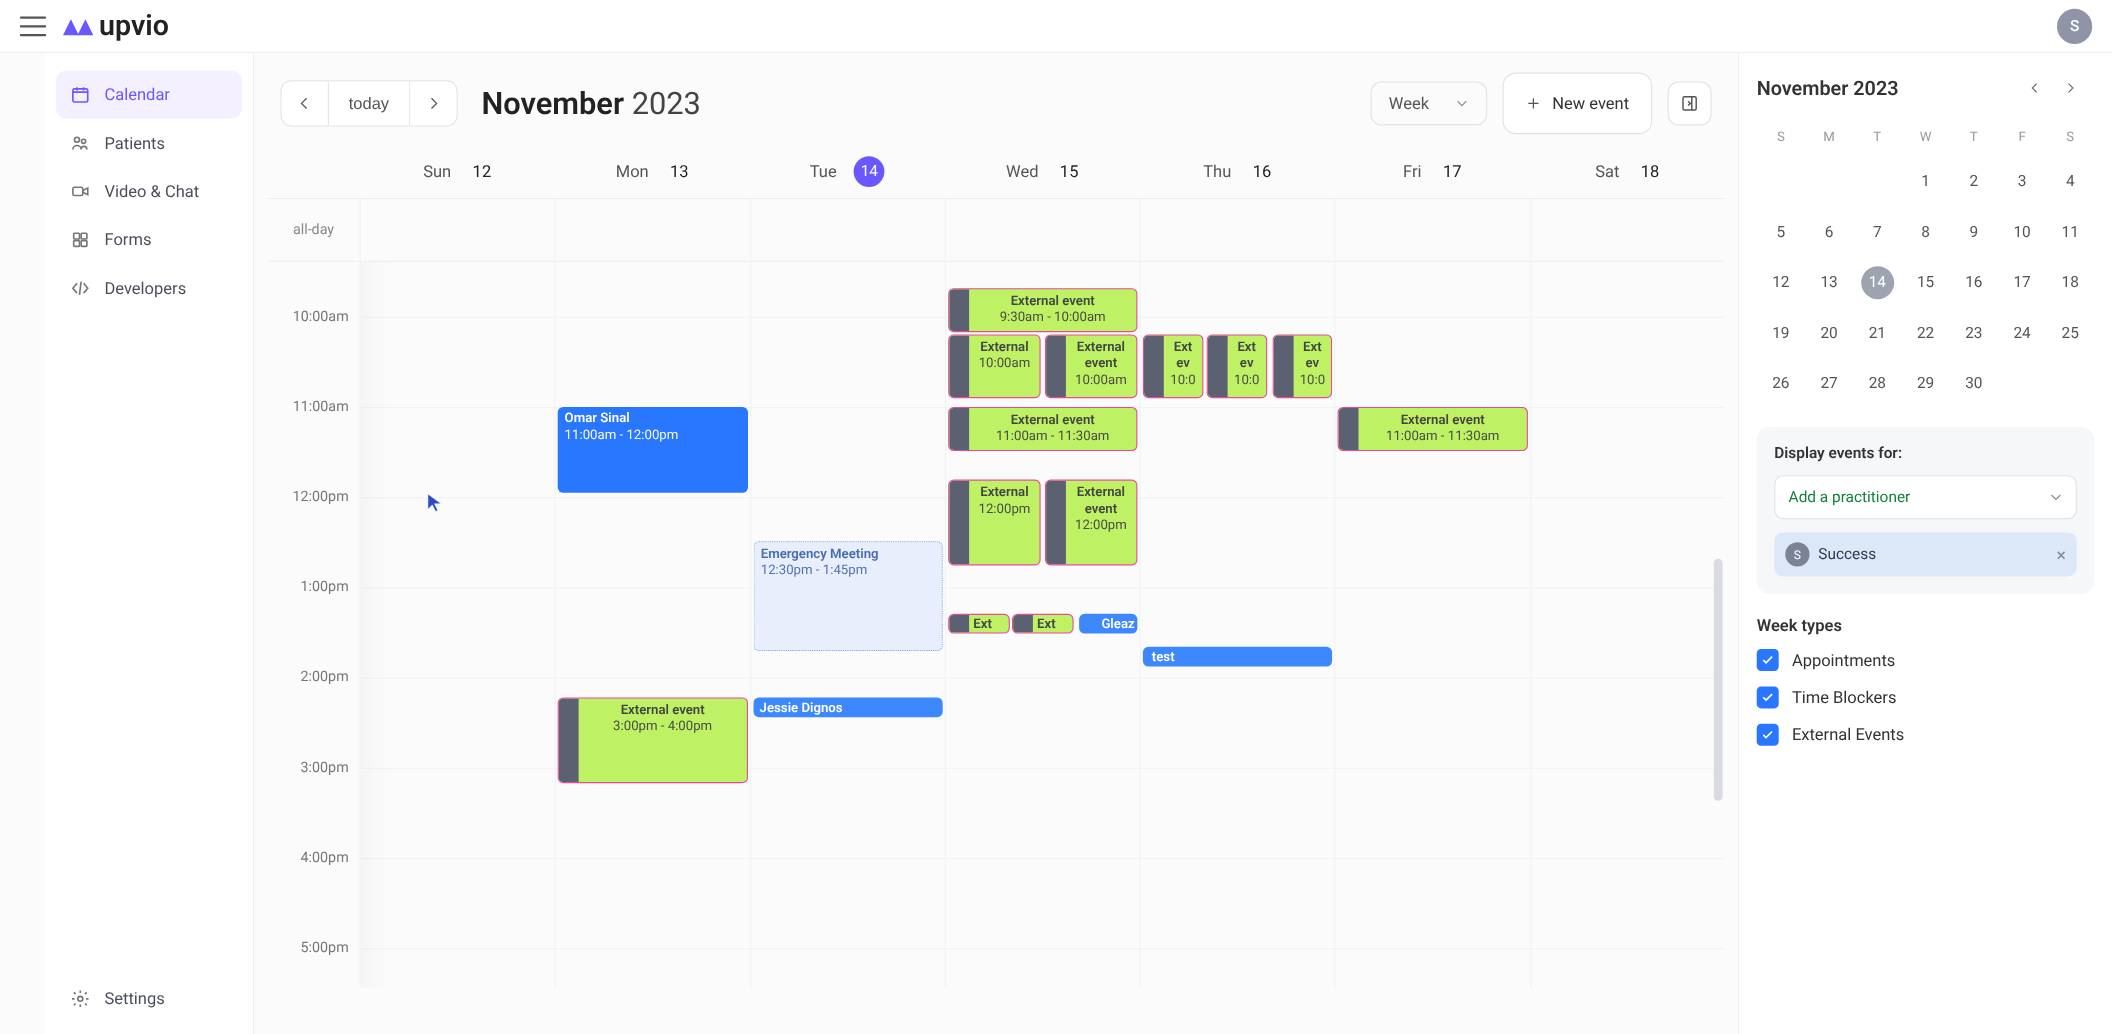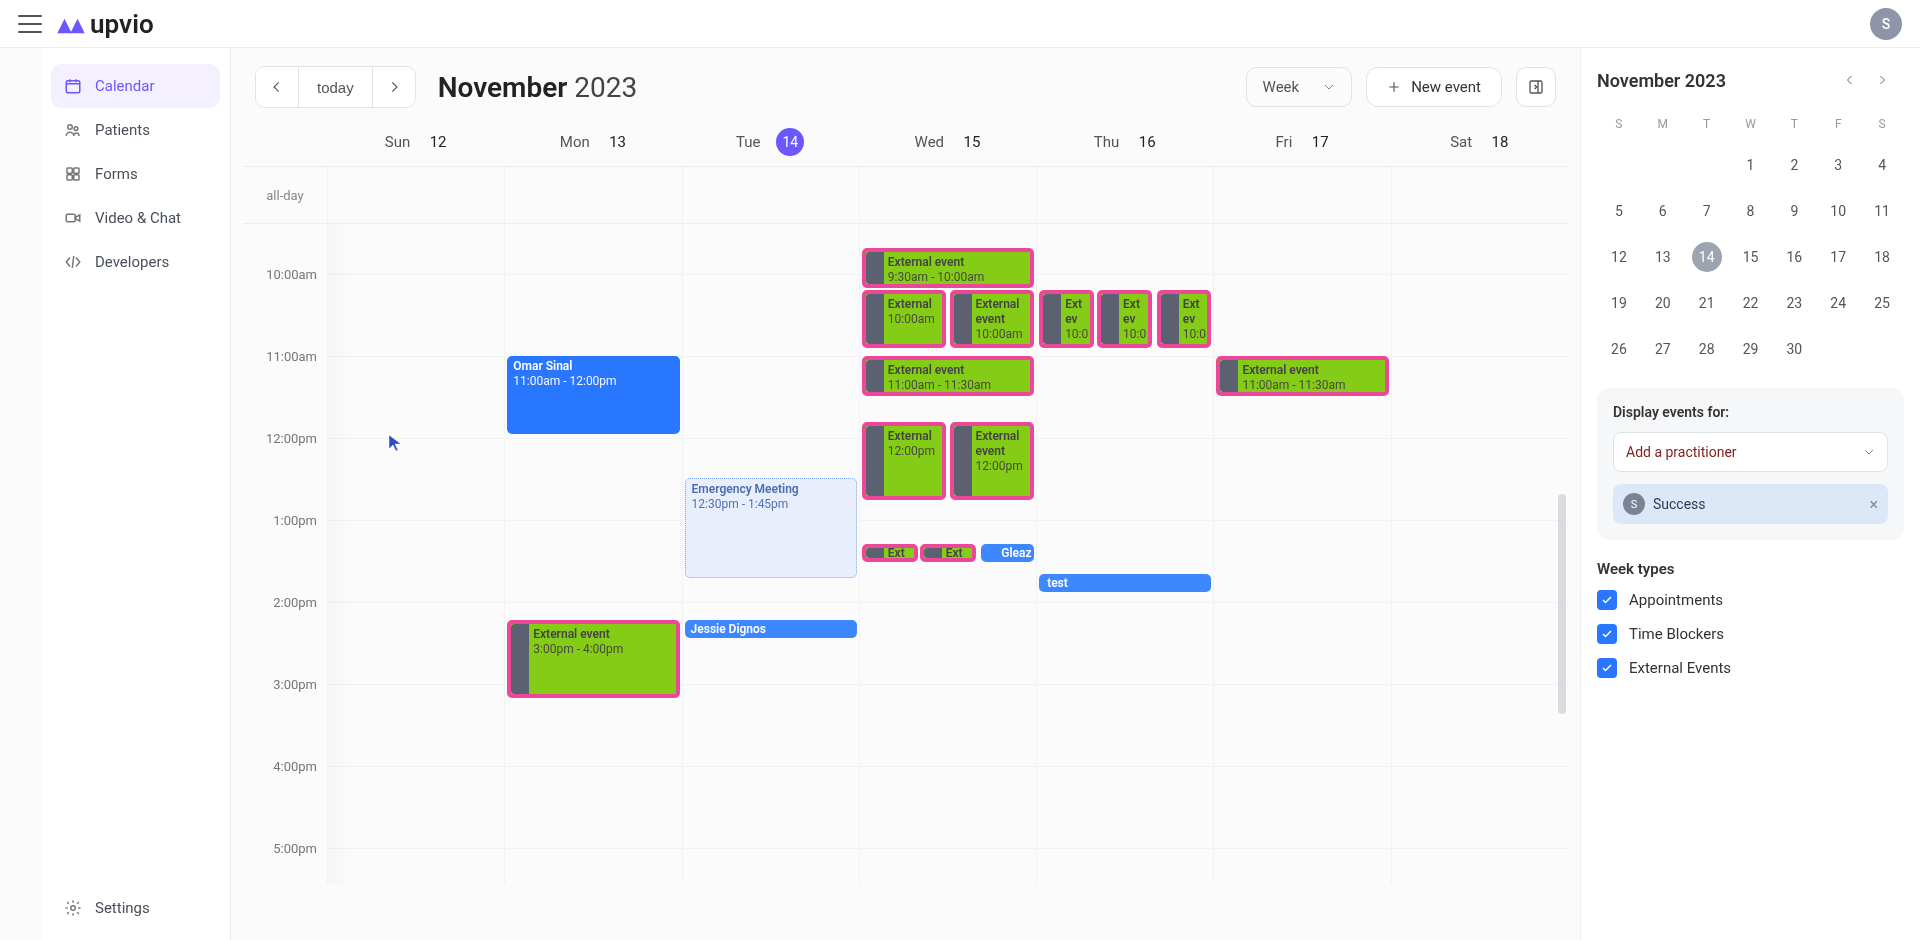--- a/index.html
+++ b/index.html
@@ -30,21 +30,21 @@
 .center { flex:1; display:flex; flex-direction:column; overflow:hidden; position:relative;}
 .cal-header{display:flex;align-items:center;justify-content:space-between;padding:18px 24px 10px;}
 .cal-header-left{display:flex;align-items:center;gap:22px;}
 .date-nav{display:flex;align-items:center;border:1px solid #e2e3e8;border-radius:10px;overflow:hidden;background:#fff;}
 .date-nav button{width:42px;height:40px;border:none;background:#fff;cursor:pointer;display:flex;align-items:center;justify-content:center;color:#555;}
 .date-nav .today{width:auto;padding:0 18px;font-size:15px;border-left:1px solid #e2e3e8;border-right:1px solid #e2e3e8;}
 .cal-title{font-size:28px;font-weight:400;color:#444;}
 .cal-title .strong{font-weight:600;color:#222;}
 .cal-header-right{display:flex;align-items:center;gap:14px;}
 .week-select{display:flex;align-items:center;gap:24px;border:1px solid #e2e3e8;background:#fbfbfc;border-radius:10px;padding:0 16px;height:40px;cursor:pointer;font-size:15px;color:#555;}
-.new-event{display:flex;align-items:center;gap:10px;border:1px solid #e2e3e8;background:#fff;border-radius:12px;padding:16px 20px;height:40px;cursor:pointer;font-size:15px;color:#333;}
+.new-event{display:flex;align-items:center;gap:10px;border:1px solid #e2e3e8;background:#fff;border-radius:12px;padding:16px 20px;height:56px;cursor:pointer;font-size:15px;color:#333;}
 .collapse-btn{width:40px;height:40px;border:1px solid #e2e3e8;border-radius:10px;background:#fff;display:flex;align-items:center;justify-content:center;cursor:pointer;}
 
 
 .week{flex:1;overflow:hidden;display:flex;flex-direction:column;padding:0 12px;}
 .day-headers{display:flex;height:48px;}
 .time-gutter{width:84px;flex-shrink:0;}
 .day-head{flex:1;display:flex;align-items:center;justify-content:center;gap:6px;font-size:15px;color:#555;}
 .day-head .num{color:#222;}
 .day-head.today .num{background:#6b57ff;color:#fff;border-radius:50%;width:28px;height:28px;display:flex;align-items:center;justify-content:center;font-size:14px;}
 .allday-row{display:flex;height:58px;border-top:1px solid #edeef1;border-bottom:1px solid #edeef1;}
@@ -57,39 +57,39 @@
 .day-col{flex:1;border-left:1px solid #f1f2f4;position:relative;}
 .day-col.weekend-left{box-shadow:inset 50px 0 30px -40px rgba(0,0,0,0.03);}
 .hour-line{position:absolute;left:0;right:0;border-top:1px solid #f1f2f4;}
 
 
 .evt{position:absolute;border-radius:5px;font-size:12px;line-height:1.25;overflow:hidden;padding:3px 4px 3px 6px;cursor:pointer;}
 .evt .t{font-weight:600;}
 .evt .s{font-weight:400;opacity:.95;}
 .evt-blue{background:#2a77ff;color:#fff;}
 .evt-blue-small{background:#3d87ff;color:#fff;}
-.evt-ext{background:#84cc16;border:4px solid #ec4899;color:#444;padding-left:22px;}
+.evt-ext{background:#bef264;border:1px solid #ec4899;color:#444;padding-left:22px;text-align:center;}
 .evt-ext::before{content:"";position:absolute;left:0;top:0;bottom:0;width:18px;background:#5b6170;border-radius:4px 0 0 4px;}
 .evt-dotted{background:#e8eefb;border:1.5px dotted #7aa6f2;color:#4a6db0;}
 .evt-thin{height:18px;padding:0 4px 0 22px;display:flex;align-items:center;white-space:nowrap;}
 
 
 .right{width:340px;background:#fff;border-left:1px solid #eee;padding:18px 16px;overflow:auto;}
 .mini-head{display:flex;align-items:center;justify-content:space-between;margin-bottom:12px;}
 .mini-title{font-size:18px;font-weight:600;}
 .mini-nav{display:flex;gap:4px;}
 .mini-nav button{width:28px;height:28px;border:none;background:transparent;cursor:pointer;color:#666;}
 .mini-cal{width:100%;}
 .mini-row{display:flex;}
 .mini-cell{flex:1;height:46px;display:flex;align-items:center;justify-content:center;font-size:14px;color:#555;cursor:pointer;}
 .mini-cell.hdr{height:36px;font-size:12px;color:#999;cursor:default;}
 .mini-cell.today{background:#9ea3b0;color:#fff;border-radius:50%;width:30px;height:30px;flex:none;margin:auto;}
 .filter-box{background:#f6f7f9;border-radius:12px;padding:16px;margin-top:16px;}
 .filter-title{font-size:14px;font-weight:600;margin-bottom:12px;}
-.filter-select{background:#fff;border:1px solid #e2e3e8;border-radius:8px;height:40px;display:flex;align-items:center;justify-content:space-between;padding:0 12px;color:#7f1d1d;font-size:14px;cursor:pointer;}
+.filter-select{background:#fff;border:1px solid #e2e3e8;border-radius:8px;height:40px;display:flex;align-items:center;justify-content:space-between;padding:0 12px;color:#15803d;font-size:14px;cursor:pointer;}
 .chip{display:flex;align-items:center;gap:8px;background:#dce8f8;border-radius:8px;height:40px;padding:0 10px;margin-top:12px;}
 .chip .av{width:22px;height:22px;border-radius:50%;background:#7a8296;color:#fff;display:flex;align-items:center;justify-content:center;font-size:11px;}
 .chip .nm{flex:1;font-size:14px;color:#2b3b57;}
 .chip .x{color:#7d8aa0;cursor:pointer;font-size:16px;}
 .section-title{font-size:15px;font-weight:600;margin:20px 0 12px;}
 .chk-row{display:flex;align-items:center;gap:12px;margin-bottom:14px;font-size:15px;}
 .chk{width:20px;height:20px;border-radius:4px;background:#2a77ff;display:flex;align-items:center;justify-content:center;cursor:pointer;}
 .chk svg{stroke:#fff;}
 
 svg{display:block;}
@@ -135,36 +135,36 @@
               <circle cx="8" cy="8" r="3"></circle>
               <circle cx="16" cy="10" r="2.5"></circle>
               <path d="M3 20c0-3 2.5-5 5-5s5 2 5 5M13 20c0-2.5 1.5-4 3.5-4s3.5 1.5 3.5 4"></path>
             </svg>
           </span>
         <span>Patients</span>
       </div>
       <div class="side-item">
         <span class="ico">
             <svg width="18" height="18" viewBox="0 0 24 24" fill="none" stroke="#777" stroke-width="2">
+              <rect x="3" y="7" width="12" height="10" rx="2"></rect>
+              <path d="M15 11l6-3v8l-6-3z"></path>
+            </svg>
+          </span>
+        <span>Video &amp; Chat</span>
+      </div>
+      <div class="side-item">
+        <span class="ico">
+            <svg width="18" height="18" viewBox="0 0 24 24" fill="none" stroke="#777" stroke-width="2">
               <rect x="4" y="4" width="7" height="7" rx="1"></rect>
               <rect x="13" y="4" width="7" height="7" rx="1"></rect>
               <rect x="4" y="13" width="7" height="7" rx="1"></rect>
               <rect x="13" y="13" width="7" height="7" rx="1"></rect>
             </svg>
           </span>
         <span>Forms</span>
-      </div>
-      <div class="side-item">
-        <span class="ico">
-            <svg width="18" height="18" viewBox="0 0 24 24" fill="none" stroke="#777" stroke-width="2">
-              <rect x="3" y="7" width="12" height="10" rx="2"></rect>
-              <path d="M15 11l6-3v8l-6-3z"></path>
-            </svg>
-          </span>
-        <span>Video &amp; Chat</span>
       </div>
       <div class="side-item">
         <span class="ico">
             <svg width="18" height="18" viewBox="0 0 24 24" fill="none" stroke="#777" stroke-width="2">
               <path d="M8 6l-5 6 5 6M16 6l5 6-5 6M13 4l-2 16"></path>
             </svg>
           </span>
         <span>Developers</span>
       </div>
       <div class="sidebar-spacer"></div>

